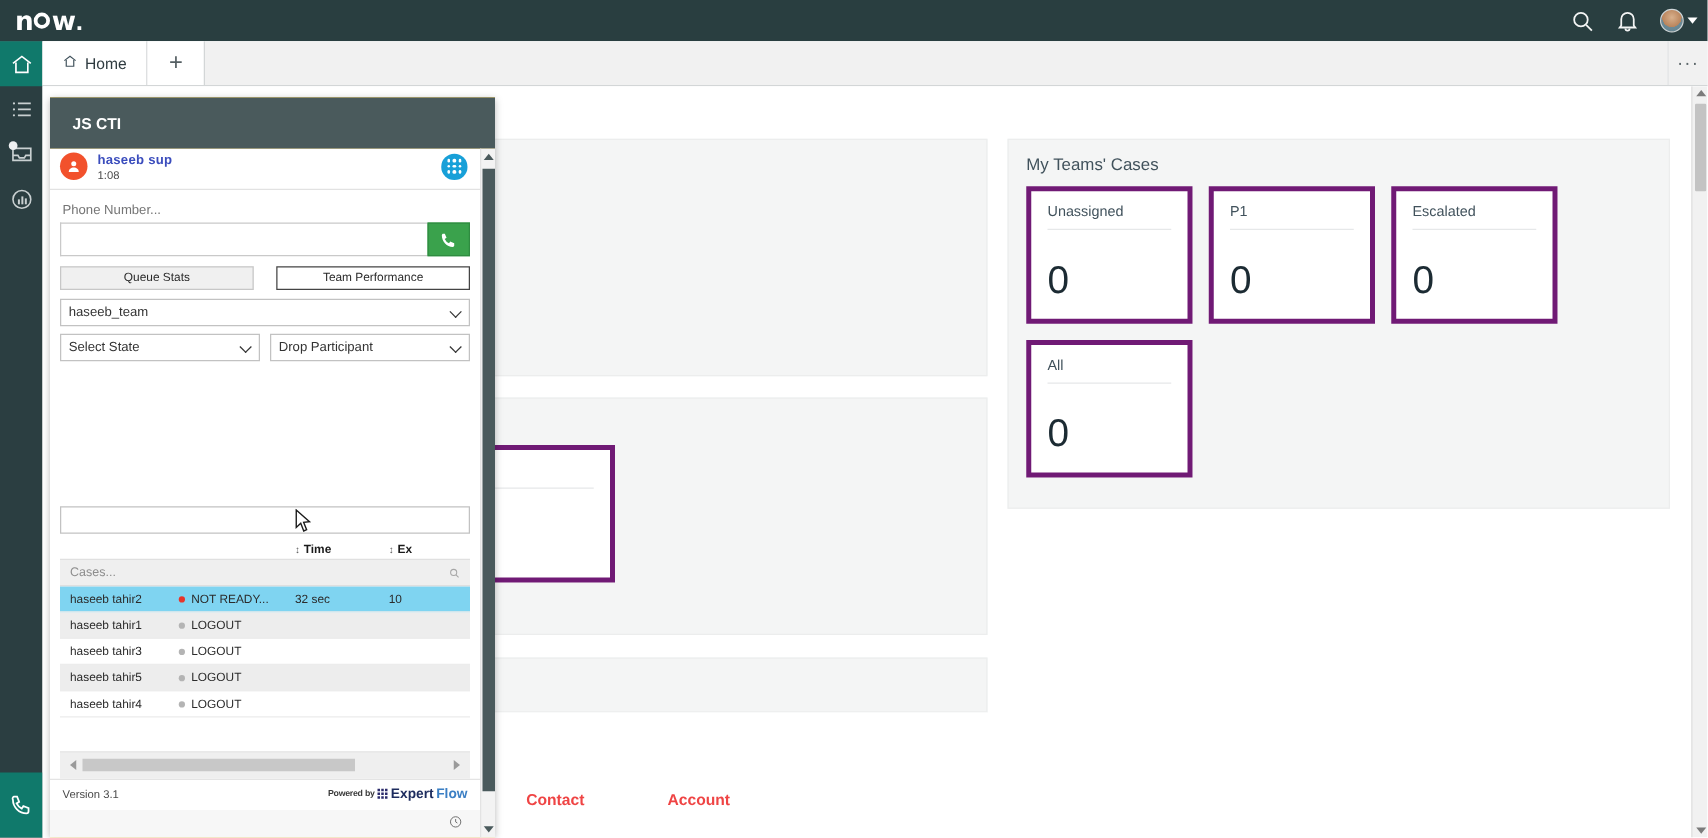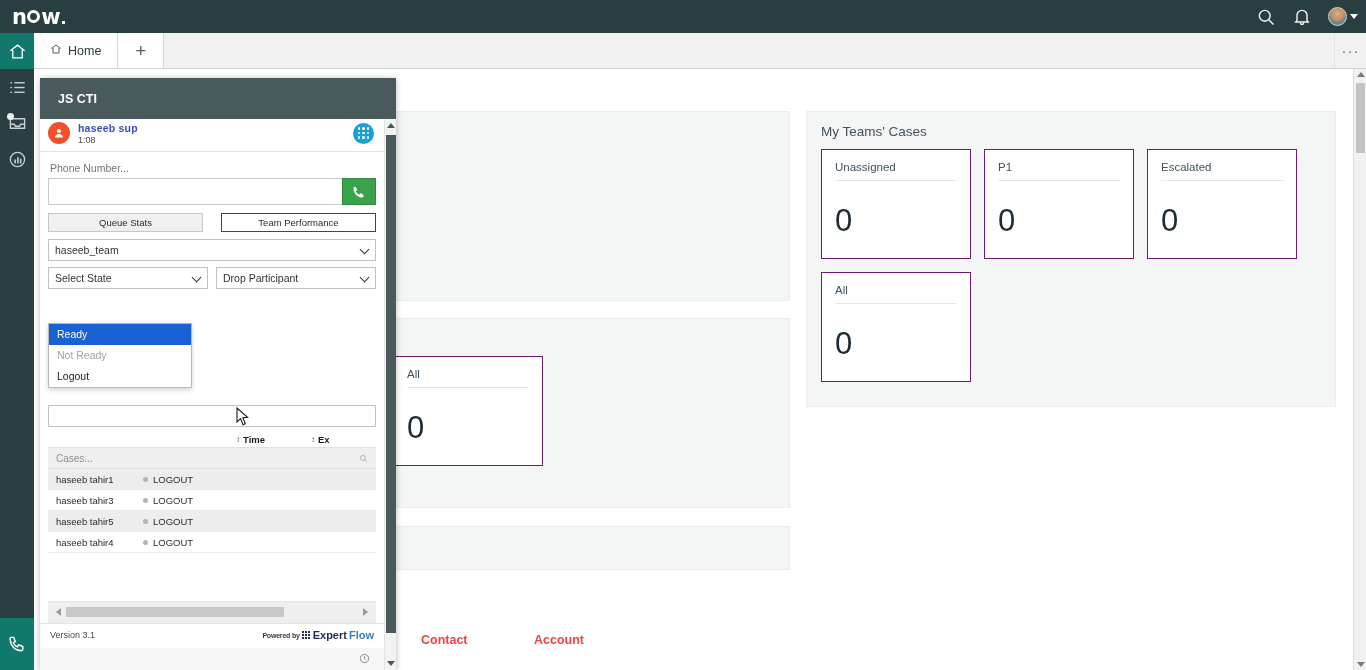--- a/index.html
+++ b/index.html
@@ -106,22 +106,22 @@
 
   
   .section {
     position:absolute; background:#f4f5f5; border:1px solid #eceded;
   }
   .section-title {
     font-size:13.5px; color:#41525c; padding:12px 14px 0 14px;
   }
   .cards { display:flex; flex-wrap:wrap; gap:13px; padding:14px; }
   .kpi {
-    background:#fff; border:1px solid #701a75;
-    width:150px; height:110px; padding:11px 13px 0 13px;
+    background:#fff; border:4px solid #701a75;
+    width:133px; height:110px; padding:11px 13px 0 13px;
   }
   .kpi-label { font-size:11.5px; color:#41525c; padding-bottom:7px; border-bottom:1px solid #e6e8e9;}
   .kpi-value { font-size:31px; color:#1c2b33; font-weight:300; margin-top:22px; font-family:"Liberation Sans", sans-serif;}
 
   .listpanel { position:absolute; background:#fff; }
   .listhead { display:flex; font-size:12.5px; font-weight:bold; color:#ef4444; }
   .listhead div { padding: 8px 0; }
 
   
   .cti {
@@ -511,20 +511,29 @@
         </div>
 
         <div class="tbl-search">
           <span>Cases...</span>
           <svg viewBox="0 0 24 24" fill="none" stroke="#a6a6a6" stroke-width="2.2">
               <circle cx="10.5" cy="10.5" r="6.5"></circle>
               <line x1="15.5" y1="15.5" x2="21" y2="21"></line>
             </svg>
         </div>
 
+        <div class="trow hl">
+          <span class="c-name">haseeb tahir2</span>
+          <span class="c-state">
+            <i class="led red"></i>
+            <span>NOT READY...</span>
+          </span>
+          <span class="c-time">32 sec</span>
+          <span class="c-ext">10</span>
+        </div>
         <div class="trow alt">
           <span class="c-name">haseeb tahir1</span>
           <span class="c-state">
             <i class="led"></i>
             <span>LOGOUT</span>
           </span>
           <span class="c-time"></span>
           <span class="c-ext"></span>
         </div>
         <div class="trow">
@@ -555,25 +564,20 @@
           <span class="c-ext"></span>
         </div>
       </div>
 
       <div class="hscroll">
         <span class="hl-ar"></span>
         <span class="hthumb"></span>
         <span class="hr-ar"></span>
       </div>
 
-      <div class="dd-open">
-        <div class="opt sel-hl">Ready</div>
-        <div class="opt dis">Not Ready</div>
-        <div class="opt">Logout</div>
-      </div>
 
       <span class="cursor-arrow">
         <svg width="13" height="19" viewBox="0 0 13 19">
             <path d="M1 1 1 15 4.6 11.6 7 17.8 9.3 16.8 6.9 10.8 11.6 10.4z" fill="#fff" stroke="#1b1b1b" stroke-width="1.1"></path>
           </svg>
       </span>
 
       <div class="cti-footer">
         <span class="ver">Version 3.1</span>
         <span class="powered">

